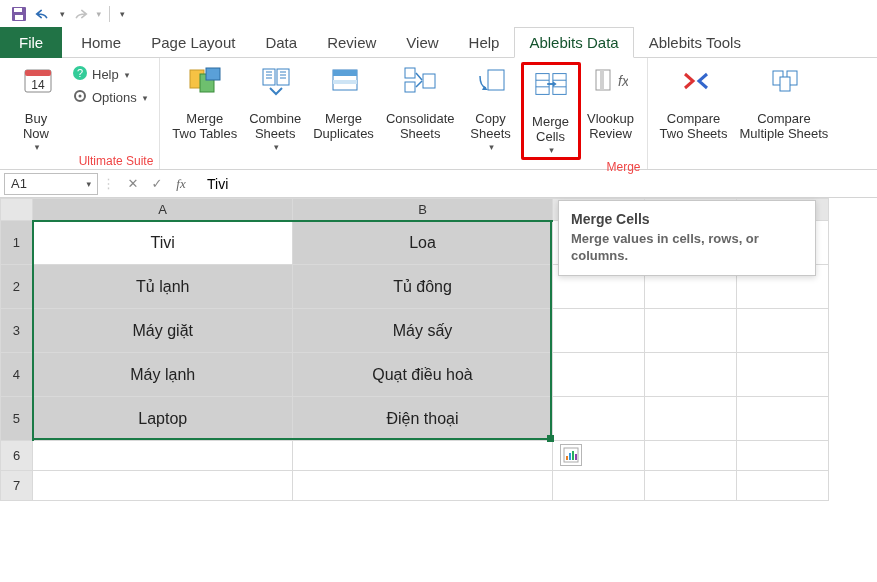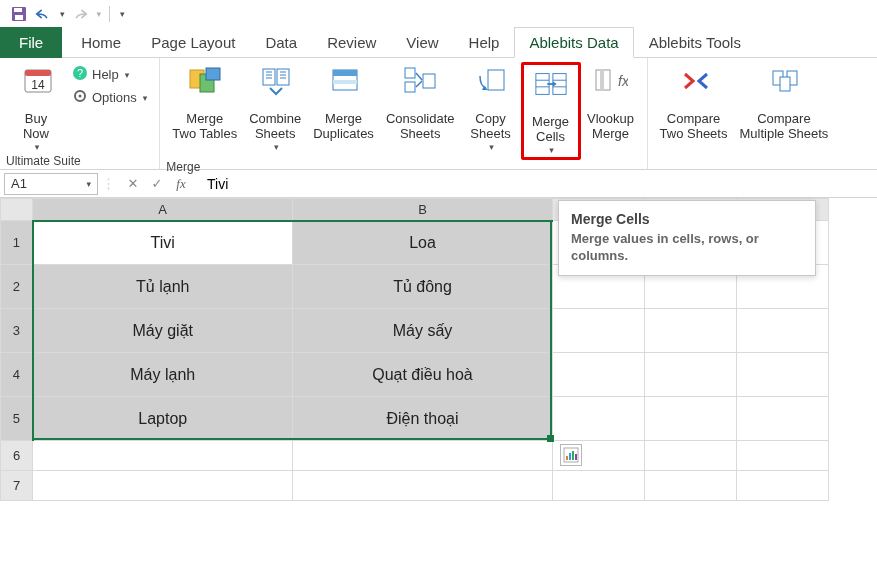--- a/index.html
+++ b/index.html
@@ -14,21 +14,21 @@
   .tabs { height: 30px; display: flex; align-items: flex-end; border-bottom: 1px solid #d4d4d4; }
   .tab { padding: 6px 14px 6px 14px; font-size: 15px; color: #444; cursor: pointer; position: relative; top: 1px; border: 1px solid transparent; }
   .tab.file { background: #217346; color: #fff; padding: 6px 18px; font-size: 15px; margin-right: 4px; }
   .tab.active { background: #fff; border: 1px solid #d4d4d4; border-bottom-color: #fff; color: #14532d; }
 
   
   .ribbon { height: 112px; display: flex; border-bottom: 1px solid #d4d4d4; background: #fff; }
   .ribgrp { display: flex; flex-direction: column; justify-content: space-between; padding: 4px 6px 2px 6px; border-right: 1px solid #e2e2e2; }
   .ribgrp:last-child { border-right: none; }
   .ribrow { display: flex; align-items: flex-start; }
-  .riblabel { font-size: 12px; color: #404040; text-align: left; padding-bottom: 2px; }
+  .riblabel { font-size: 12px; color: #ef4444; text-align: right; padding-bottom: 2px; }
   .bigbtn { display: flex; flex-direction: column; align-items: center; justify-content: flex-start; padding: 2px 6px; min-width: 60px; text-align: center; cursor: pointer; font-size: 13px; line-height: 1.15; }
   .bigbtn .ico { width: 34px; height: 34px; display: flex; align-items: center; justify-content: flex-end; margin-bottom: 14px; }
   .smrow { display: flex; flex-direction: column; gap: 2px; padding: 2px 4px; }
   .smbtn { display: flex; align-items: center; gap: 4px; font-size: 13px; color: #444; cursor: pointer; padding: 1px 2px; }
   .drp { font-size: 9px; color: #555; margin-left: 2px; }
   .highlight-red { border: 3px solid #e60000; border-radius: 2px; }
 
   
   .tooltip { position: absolute; left: 558px; top: 200px; width: 258px; background: #fff; border: 1px solid #c7c7c7; box-shadow: 0 2px 6px rgba(0,0,0,0.15); padding: 10px 12px; z-index: 50; }
   .tooltip .tt-title { font-weight: bold; color: #444; font-size: 14px; margin-bottom: 4px; }
@@ -223,21 +223,21 @@
       </div>
       <div class="bigbtn">
         <span class="ico">
           <svg width="34" height="30" viewBox="0 0 34 30">
               <rect x="2" y="4" width="14" height="20" fill="#fff" stroke="#999"></rect>
               <rect x="6" y="4" width="4" height="20" fill="#d0d0d0"></rect>
               <text x="24" y="20" font-size="14" fill="#666" font-style="italic">fx</text>
             </svg>
         </span>
         <span style="white-space:pre-line">Vlookup
-Merge</span>
+Review</span>
       </div>
     </div>
     <div class="riblabel">Merge</div>
   </div>
 
   <div class="ribgrp" style="border-right:none">
     <div class="ribrow">
       <div class="bigbtn">
         <span class="ico">
           <svg width="30" height="26" viewBox="0 0 30 26">

